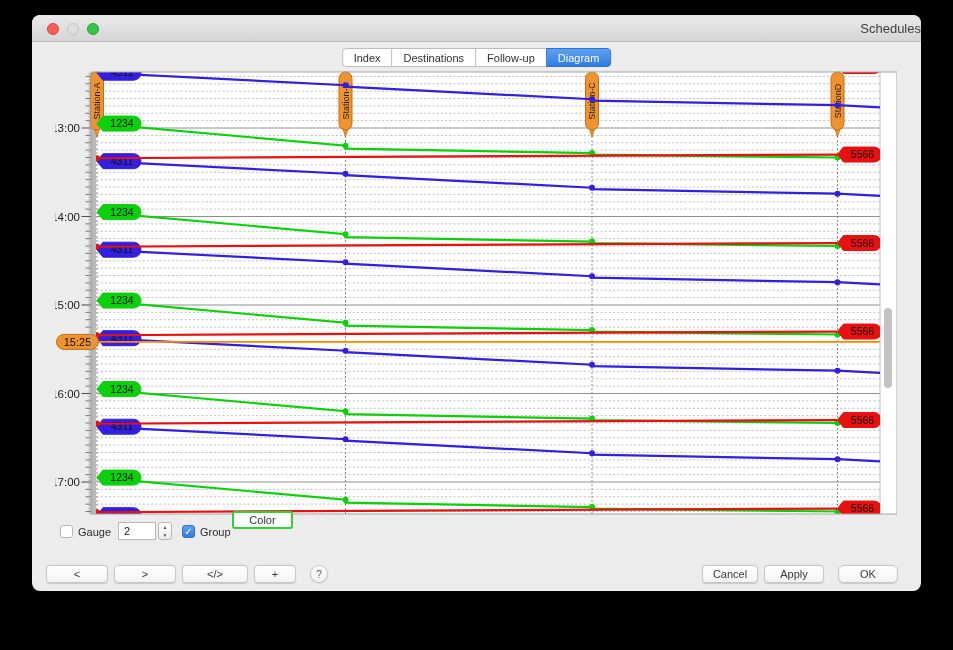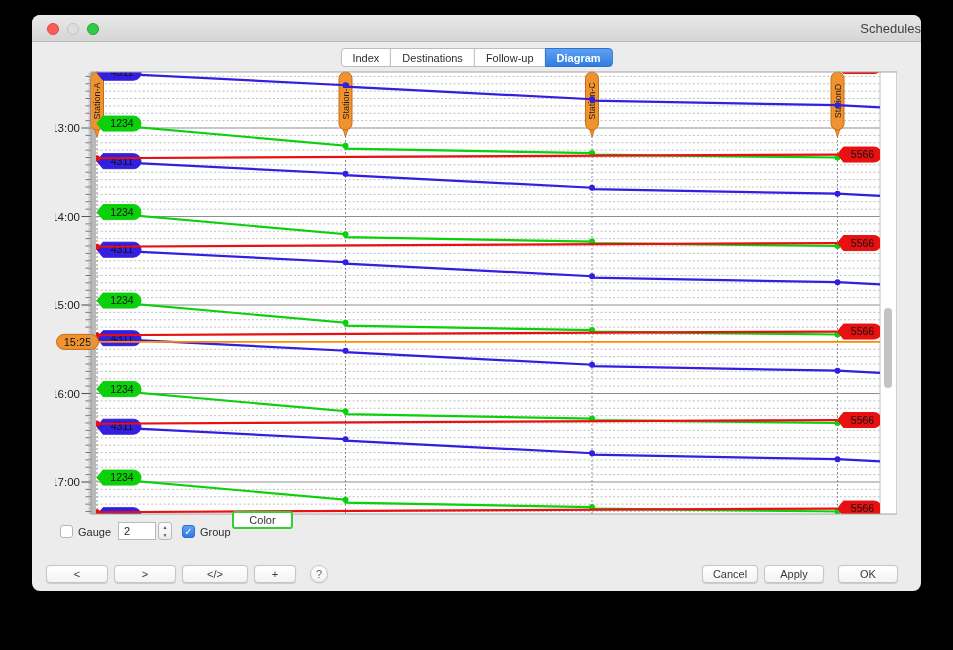--- a/index.html
+++ b/index.html
@@ -20,21 +20,21 @@
   .tl.gray  { background:#dedede; border:1px solid #c3c3c3; }
   .tl.green { background:#32c946; border:1px solid #23a532; }
 
   
   .tabbar { position:absolute; top:33px; left:50%; transform:translateX(-50%); display:flex;align-items:center; }
   .tab { height:19px; padding:0 11px; font-size:11px; color:#2e2e2e; background:#fff;
          border:1px solid #bdbdbd; margin-left:-1px; cursor:default;
          font-family:"Liberation Sans", sans-serif; }
   .tab:first-child { border-radius:4px 0 0 4px; margin-left:0; }
   .tab:last-child  { border-radius:0 4px 4px 0; }
-  .tab.selected { background:linear-gradient(#5ea1f0,#2f7de2); border-color:#2e6fd0; color:#fff;font-weight:bold; }
+  .tab.selected { background:linear-gradient(#5ea1f0,#2f7de2); border-color:#2e6fd0; color:#fff; }
 
   
   .diagram { position:absolute; left:23px; top:56px; width:842px; height:444px; }
 
   
   .opts { position:absolute; left:0; top:0; }
   .chk { position:absolute; width:13px; height:13px; background:#fff; border:1px solid #b6b6b6;
          border-radius:3px; font-size:10px; line-height:12px; text-align:center; color:#fff; }
   .chk.on { background:linear-gradient(#5ea1f0,#2f7de2); border-color:#2e6fd0; }
   .lbl { position:absolute; font-size:11px; color:#2d2d2d; }
@@ -634,16 +634,16 @@
   </div>
 
   <div>
     <button class="btn" style="left:14px;  top:550px; width:62px;">&lt;</button>
     <button class="btn" style="left:82px;  top:550px; width:62px;">&gt;</button>
     <button class="btn" style="left:150px; top:550px; width:66px;">&lt;/&gt;</button>
     <button class="btn" style="left:222px; top:550px; width:42px;">+</button>
     <button class="help">?</button>
     <button class="btn" style="left:664px; top:550px; width:56px;margin-left:6px;">Cancel</button>
     <button class="btn" style="left:732px; top:550px; width:60px;">Apply</button>
-    <button class="btn" style="left:806px; top:550px; width:60px;">OK</button>
+    <button class="btn" style="left:806px; top:550px; width:60px;border-radius:6px;">OK</button>
   </div>
 
 </div>
 
 </body></html>

